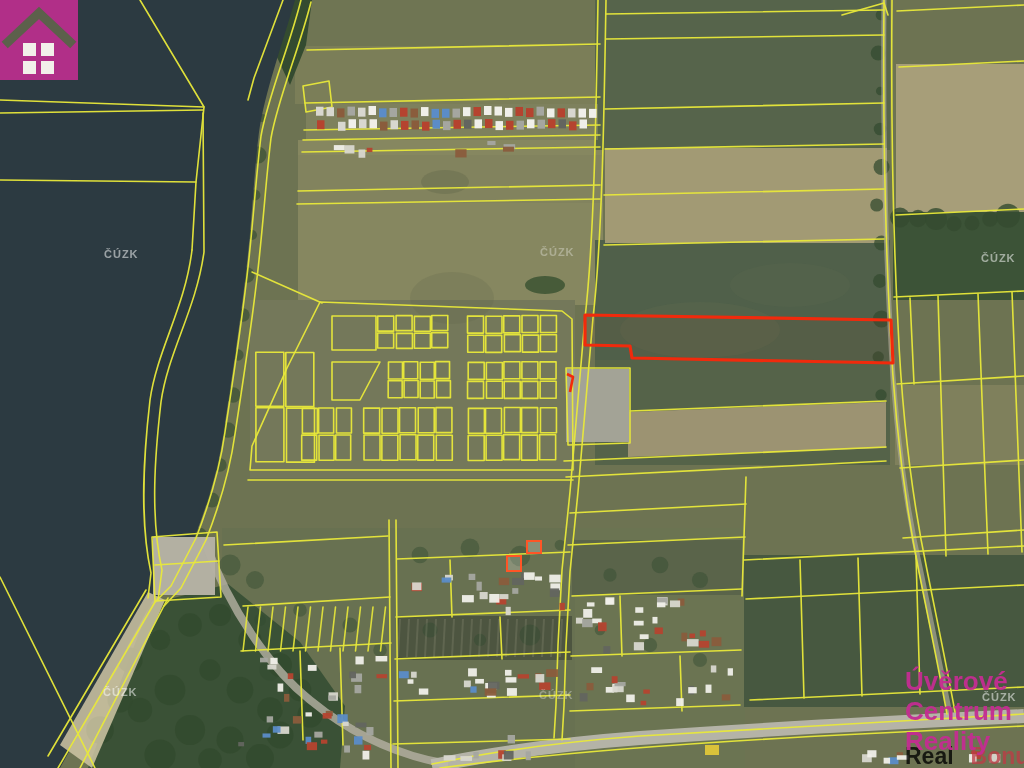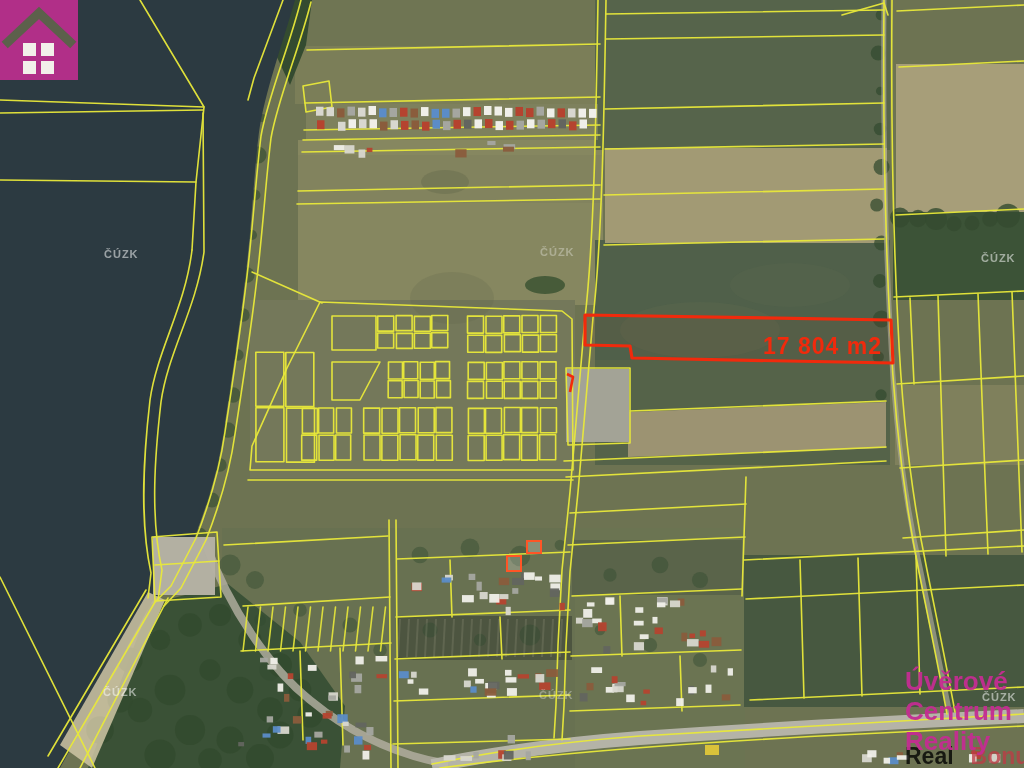--- a/index.html
+++ b/index.html
@@ -553,21 +553,20 @@
     </g>
   </svg>
 
   <div class="wm" style="left:104px;top:248px">ČÚZK</div>
   <div class="wm dim" style="left:540px;top:246px">ČÚZK</div>
   <div class="wm" style="left:981px;top:252px">ČÚZK</div>
   <div class="wm" style="left:103px;top:686px">ČÚZK</div>
   <div class="wm dim" style="left:539px;top:689px">ČÚZK</div>
   <div class="wm" style="left:982px;top:691px">ČÚZK</div>
 
-  <div class="area-label">17 804 m2</div>
 
   <div class="realbonus">
     <span class="rb-real">Real</span><span class="rb-bonus">Bonus</span>
   </div>
 
   <svg class="logo-icon" width="78" height="80" viewBox="0 0 78 80">
     <rect x="0" y="0" width="78" height="80" fill="#c42d92" fill-opacity=".88"></rect>
     <path d="M8,42 L39,13 L70,42" fill="none" stroke="#5c604b" stroke-width="9" stroke-linecap="square"></path>
     <rect x="23" y="43" width="13" height="13" fill="#f2f0ea"></rect>
     <rect x="41" y="43" width="13" height="13" fill="#f2f0ea"></rect>

